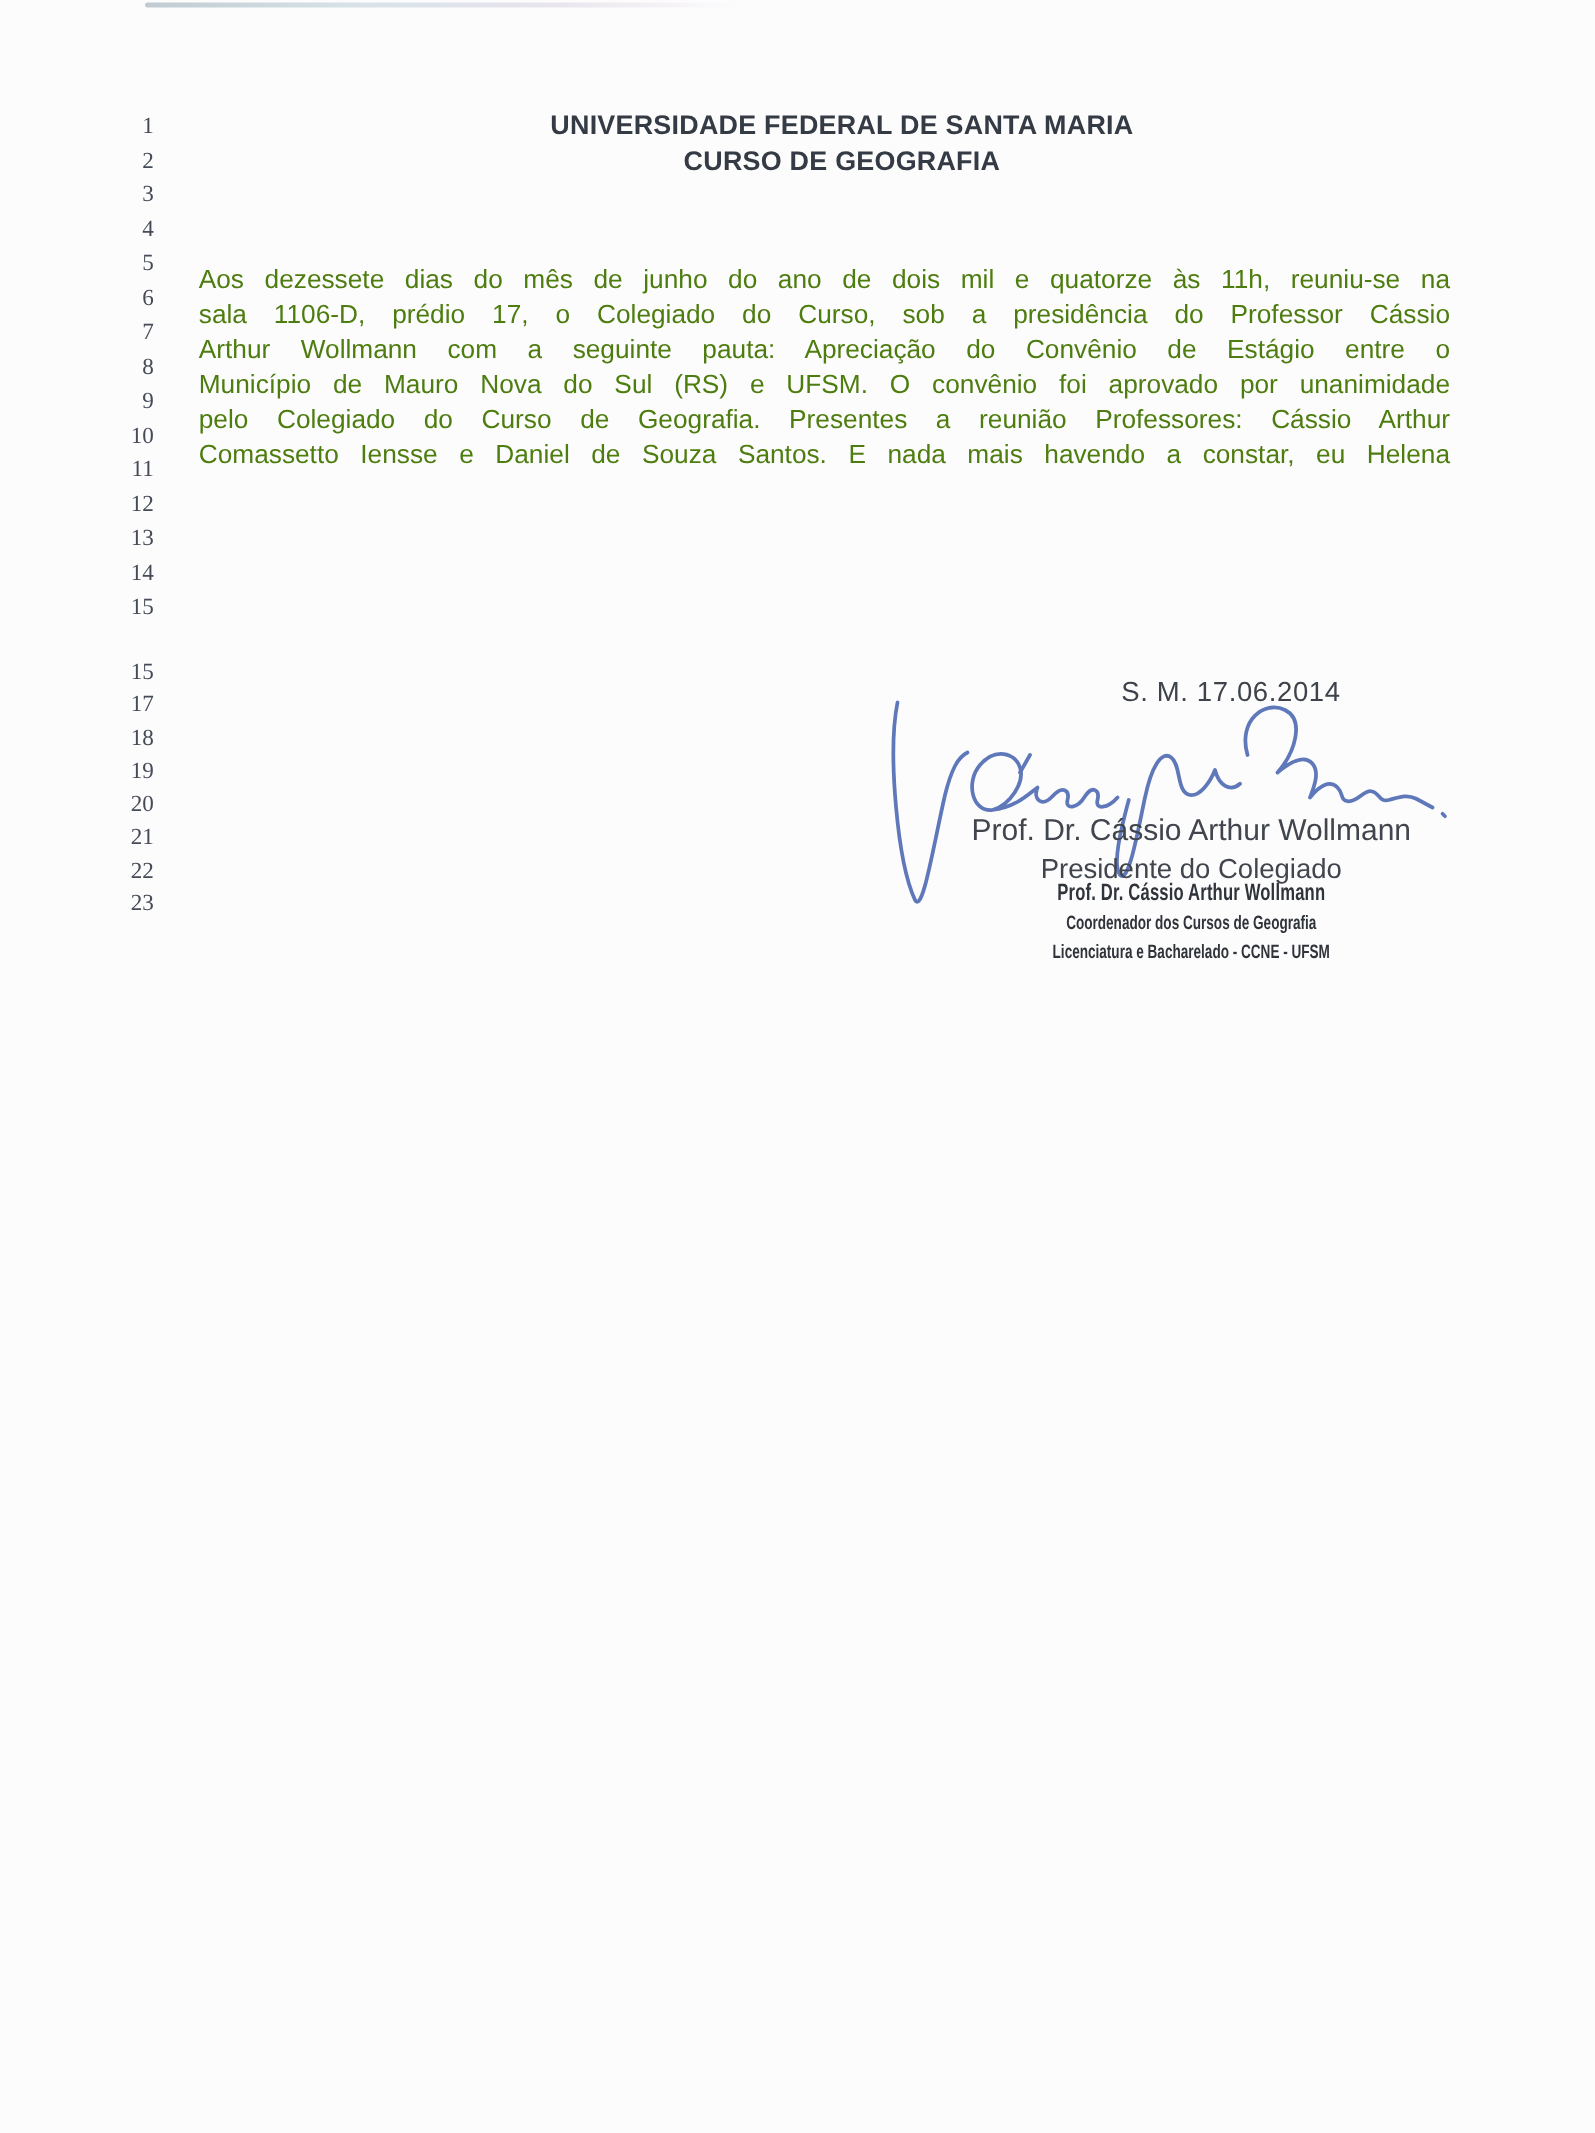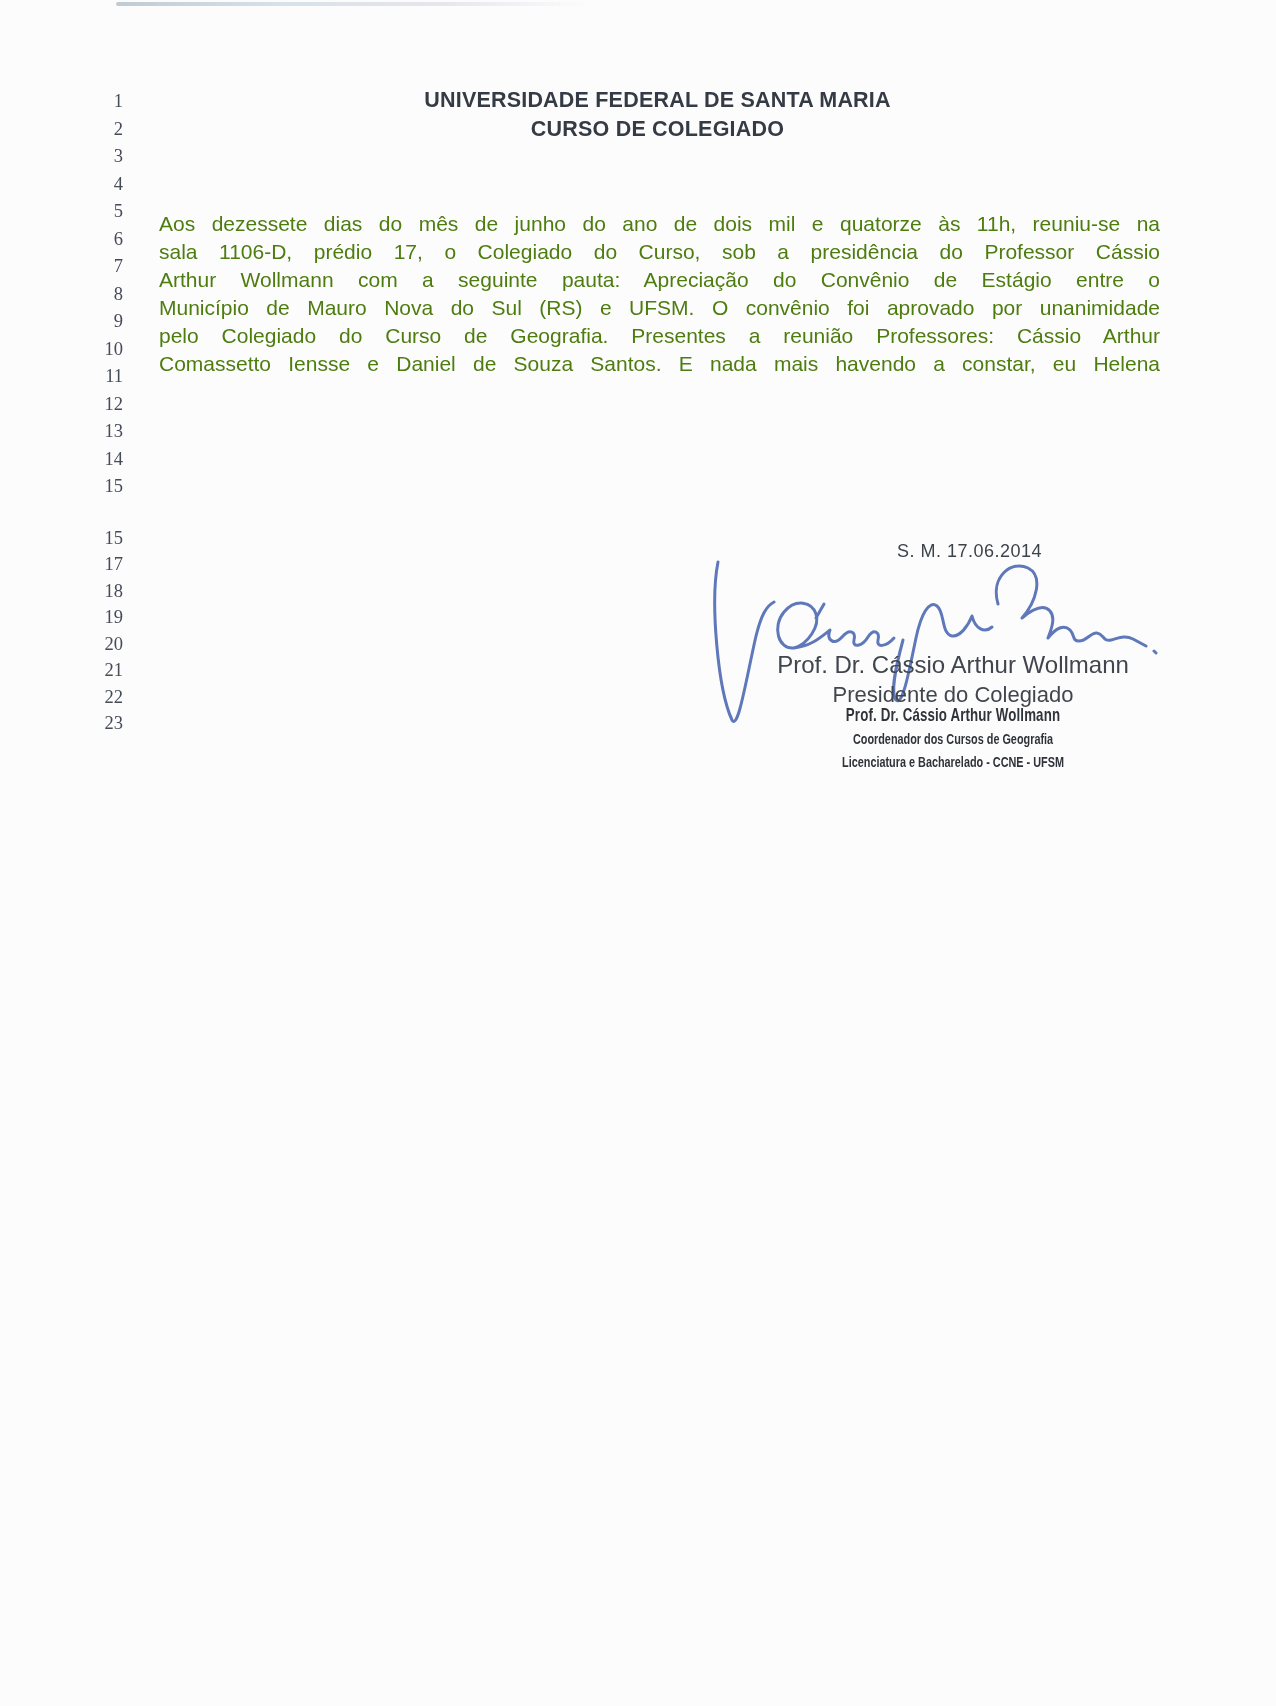--- a/index.html
+++ b/index.html
@@ -33,21 +33,21 @@
     font-size: 18.5px;
     color: #454b57;
   }
   .ln  { height: 27.5px; line-height: 27.5px; }
   .ln2 { height: 26.5px; line-height: 26.5px; }
   .ln-gap { height: 24px; }
 
   
   .doc-header {
     position: absolute;
-    left: 157px; top: 86px;
+    left: 173px; top: 86px;
     width: 1001px;
     text-align: center;
     font-weight: bold;
     font-size: 21.5px;
     color: #353b45;
     letter-spacing: .2px;
   }
   .doc-header > div { height: 29px; line-height: 29px; }
 
   
@@ -63,21 +63,21 @@
     line-height: 28px;
     white-space: nowrap;
     text-align: justify;
     text-align-last: justify;
   }
   .body-line.last { text-align-last: left; }
 
   .place-date {
     position: absolute;
     left: 897px; top: 541px;
-    font-size: 18px;
+    font-size: 22px;
     color: #3d424b;
     letter-spacing: .5px;
   }
 
   .signature-svg {
     position: absolute;
     left: 698px; top: 540px;
     width: 462px; height: 195px;
   }
 
@@ -123,21 +123,21 @@
     <div class="ln2">18</div>
     <div class="ln2">19</div>
     <div class="ln2">20</div>
     <div class="ln2">21</div>
     <div class="ln2">22</div>
     <div class="ln2">23</div>
   </div>
 
   <div class="doc-header">
     <div>UNIVERSIDADE FEDERAL DE SANTA MARIA</div>
-    <div>CURSO DE COLEGIADO</div>
+    <div>CURSO DE GEOGRAFIA</div>
   </div>
 
   <div class="doc-body">
     <div class="body-line">Aos dezessete dias do mês de junho do ano de dois mil e quatorze às 11h, reuniu-se na</div>
     <div class="body-line">sala 1106-D, prédio 17, o Colegiado do Curso, sob a presidência do Professor Cássio</div>
     <div class="body-line">Arthur Wollmann com a seguinte pauta: Apreciação do Convênio de Estágio entre o</div>
     <div class="body-line">Município de Mauro Nova do Sul (RS) e UFSM. O convênio foi aprovado por unanimidade</div>
     <div class="body-line">pelo Colegiado do Curso de Geografia. Presentes a reunião Professores: Cássio Arthur</div>
     <div class="body-line">Comassetto Iensse e Daniel de Souza Santos. E nada mais havendo a constar, eu Helena</div>
   </div>

